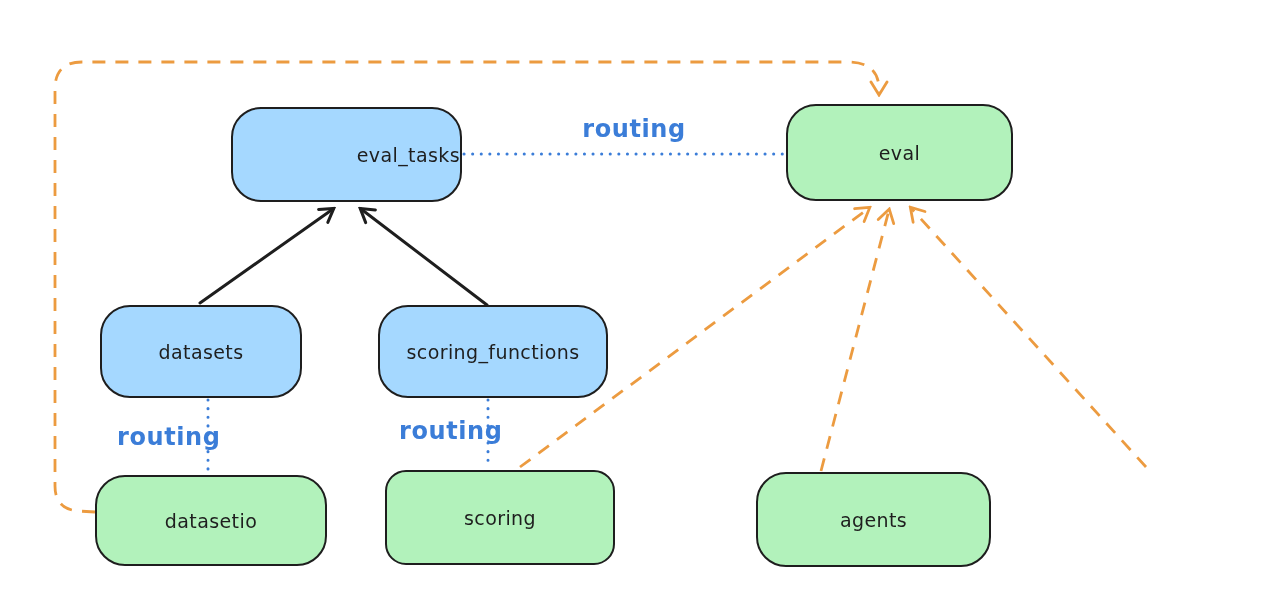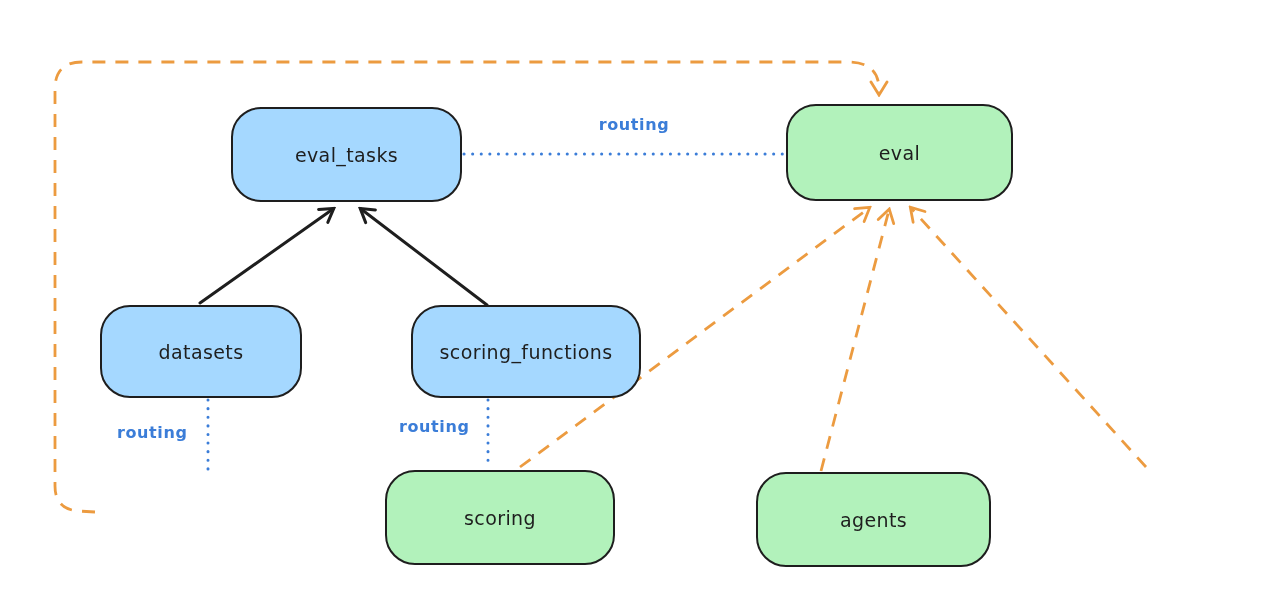--- a/index.html
+++ b/index.html
@@ -31,33 +31,33 @@
     border: 2.5px solid var(--node-stroke, #1e1e1e);
     border-radius: 30px;
     font-size: 19px;
     letter-spacing: 0.4px;
     color: var(--node-stroke, #1e1e1e);
     box-sizing: border-box;
   }
   .node.blue  { background: var(--blue-fill, #a5d8ff); }
   .node.green { background: var(--green-fill, #b2f2bb); }
 
-  .n-eval-tasks        { left: 231px; top: 107px; width: 231px; height: 95px; }
+  .n-eval-tasks        { left: 231px; top: 107px; width: 231px; height: 95px; justify-content: flex-end; }
   .n-eval              { left: 786px; top: 104px; width: 227px; height: 97px; }
   .n-datasets          { left: 100px; top: 305px; width: 202px; height: 93px; }
-  .n-scoring-functions { left: 378px; top: 305px; width: 230px; height: 93px; margin-left: 33px; }
+  .n-scoring-functions { left: 378px; top: 305px; width: 230px; height: 93px; }
   .n-datasetio         { left:  95px; top: 475px; width: 232px; height: 91px; }
-  .n-scoring           { left: 385px; top: 470px; width: 230px; height: 95px; }
+  .n-scoring           { left: 385px; top: 470px; width: 230px; height: 95px; border-radius: 21px; }
   .n-agents            { left: 708px; top: 472px; width: 235px; height: 95px; margin-left: 48px; }
   .n-inference         { left:1023px; top: 468px; width: 229px; height: 95px; }
 
   .edge-label {
     position: absolute;
     z-index: 3;
-    font-size: 16px;
+    font-size: 24px;
     font-weight: bold;
     letter-spacing: 0.6px;
     color: var(--routing-blue, #3b7dd8);
   }
   .lbl-routing-top   { left: 578px; top: 115px; width: 112px; text-align: center; }
   .lbl-routing-left  { left: 117px; top: 423px; }
   .lbl-routing-mid   { left: 399px; top: 417px; }
 
   .edge-blue {
     stroke: var(--routing-blue, #3b7dd8);
@@ -124,20 +124,23 @@
   </div>
   <div class="node green n-eval">
     <span>eval</span>
   </div>
   <div class="node blue n-datasets">
     <span>datasets</span>
   </div>
   <div class="node blue n-scoring-functions">
     <span>scoring_functions</span>
   </div>
+  <div class="node green n-datasetio">
+    <span>datasetio</span>
+  </div>
   <div class="node green n-scoring">
     <span>scoring</span>
   </div>
   <div class="node green n-agents">
     <span>agents</span>
   </div>
 
   <div class="edge-label lbl-routing-top">routing</div>
   <div class="edge-label lbl-routing-left">routing</div>
   <div class="edge-label lbl-routing-mid">routing</div>

